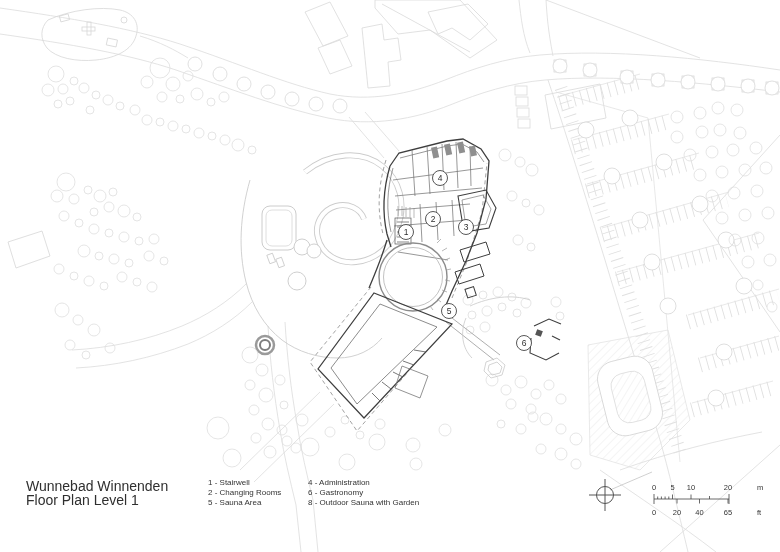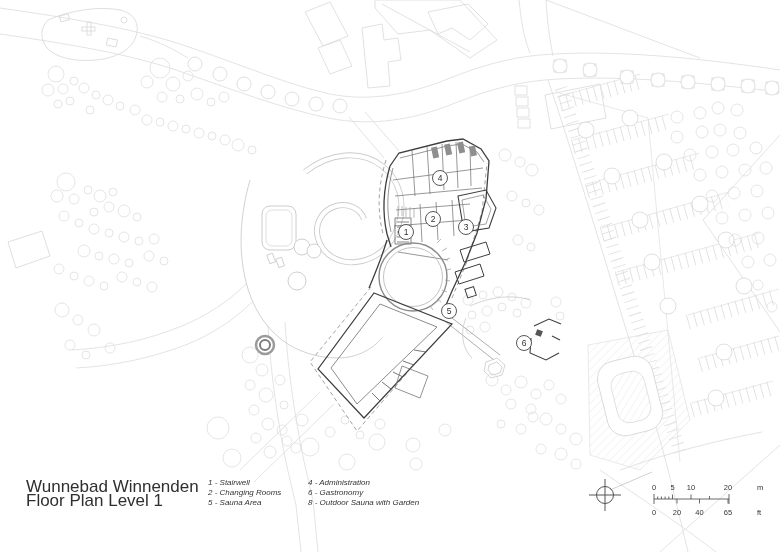--- a/index.html
+++ b/index.html
@@ -1,23 +1,23 @@
 <!DOCTYPE html>
 <html><head>
 <meta charset="utf-8">
 <style>
   html,body{margin:0;padding:0;background:#fff;}
   .sheet{position:relative;width:780px;height:552px;background:#ffffff;overflow:hidden;
          font-family:"Liberation Sans", sans-serif;}
   svg{position:absolute;left:0;top:0;}
-  .titleblock{position:absolute;left:26px;top:480px;color:#2f2f2f;font-size:17px;line-height:13.5px;}
+  .titleblock{position:absolute;left:26px;top:480px;color:#2f2f2f;font-size:14px;line-height:13.5px;}
   .legend{position:absolute;top:478px;color:#333;font-size:8px;line-height:9.8px;}
   .legend.col1{left:208px;}
   .legend.col2{left:308px;}
-  .legend div{white-space:nowrap;font-style:italic;}
+  .legend div{white-space:nowrap;}
   text{font-family:"Liberation Sans", sans-serif;}
   .mk{font-size:8.5px;fill:#2f2f2f;}
   .sc{font-size:7.5px;fill:#333;}
 </style>
 </head>
 <body>
 
 <div class="sheet">
 
 <svg width="780" height="552" viewBox="0 0 780 552">

